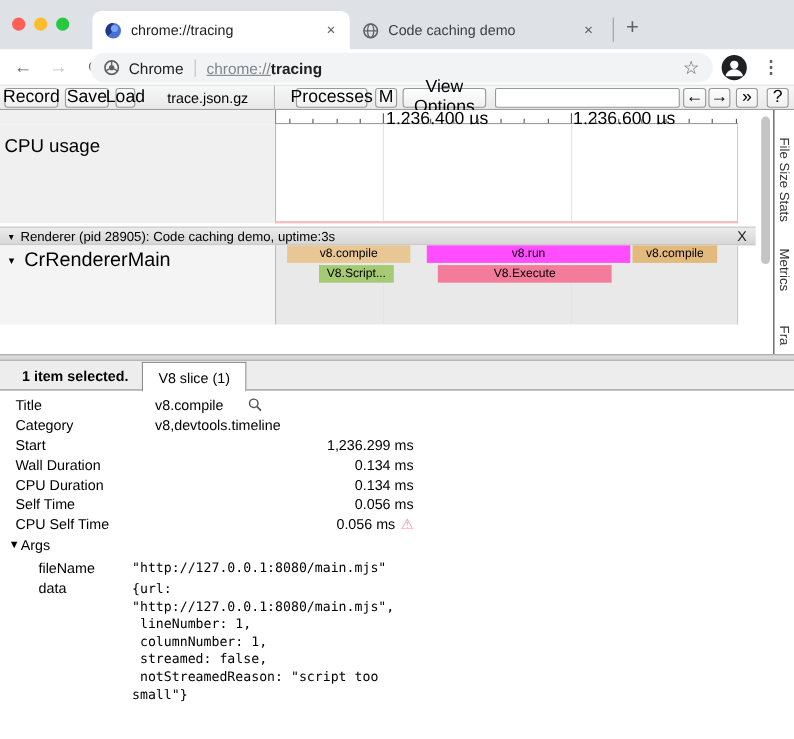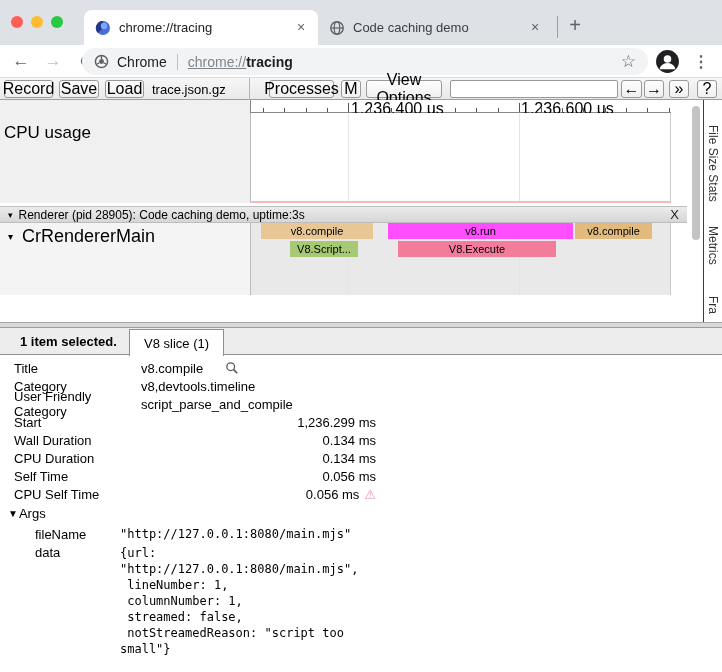--- a/index.html
+++ b/index.html
@@ -136,21 +136,21 @@
       <circle cx="12" cy="12" r="11" fill="#202124"></circle>
       <circle cx="12" cy="9.5" r="3.6" fill="#fff"></circle>
       <path d="M4.5 19.5 a7.5 6 0 0 1 15 0 Z" fill="#fff"></path>
     </svg>
     <div class="navicon" style="left:688px;font-size:16px;font-weight:bold;">⋮</div>
   </div>
 
   <div id="tracebar">
     <button class="tbtn" style="left:4px;width:49px;">Record</button>
     <button class="tbtn" style="left:59px;width:40px;">Save</button>
-    <button class="tbtn" style="left:105px;width:39px;">Load</button>
+    <button class="tbtn" style="left:105px;width:18px;">Load</button>
     <span id="trace-filename">trace.json.gz</span>
     <div id="trace-divider"></div>
     <button class="tbtn" style="left:269px;width:65px;">Processes</button>
     <button class="tbtn" style="left:341px;width:20px;">M</button>
     <button class="tbtn" style="left:366px;width:76px;">View Options</button>
     <input id="find-input" value="" style="">
     <button class="tbtn" style="left:621px;width:21px;">←</button>
     <button class="tbtn" style="left:644px;width:20px;">→</button>
     <button class="tbtn" style="left:669px;width:20px;">»</button>
     <button class="tbtn" style="left:697px;width:20px;">?</button>
@@ -243,24 +243,20 @@
           <circle cx="6.5" cy="6.5" r="4.4" fill="none" stroke="#555" stroke-width="1.5"></circle>
           <line x1="9.9" y1="9.9" x2="14" y2="14" stroke="#555" stroke-width="1.8"></line>
         </svg>
       </span>
     </div>
     <div class="arow">
       <span class="lbl">Category</span>
       <span class="val">v8,devtools.timeline</span>
     </div>
     <div class="arow">
-      <span class="lbl">User Friendly Category</span>
-      <span class="val">script_parse_and_compile</span>
-    </div>
-    <div class="arow">
       <span class="lbl">Start</span>
       <span class="val num">1,236.299 ms</span>
     </div>
     <div class="arow">
       <span class="lbl">Wall Duration</span>
       <span class="val num">0.134 ms</span>
     </div>
     <div class="arow">
       <span class="lbl">CPU Duration</span>
       <span class="val num">0.134 ms</span>

